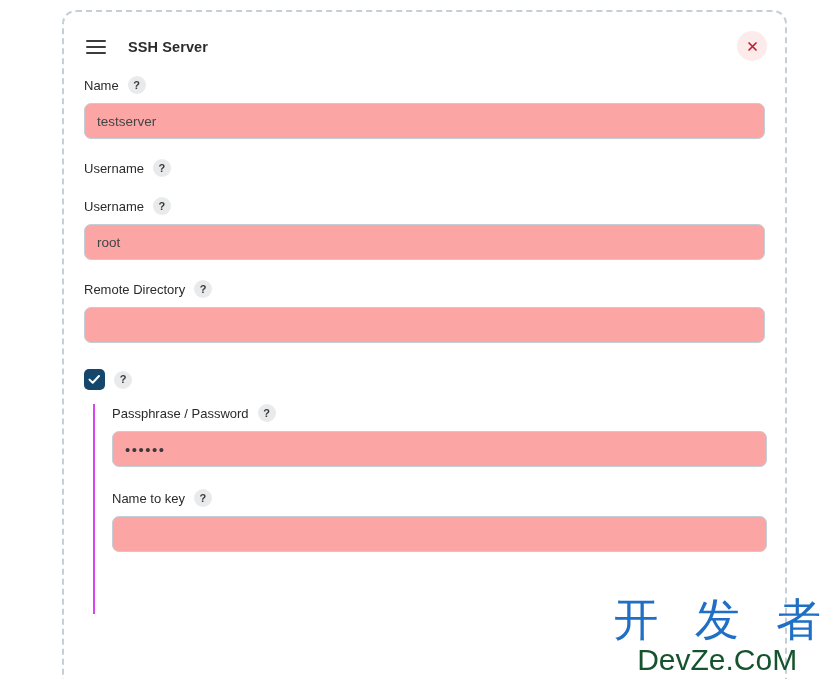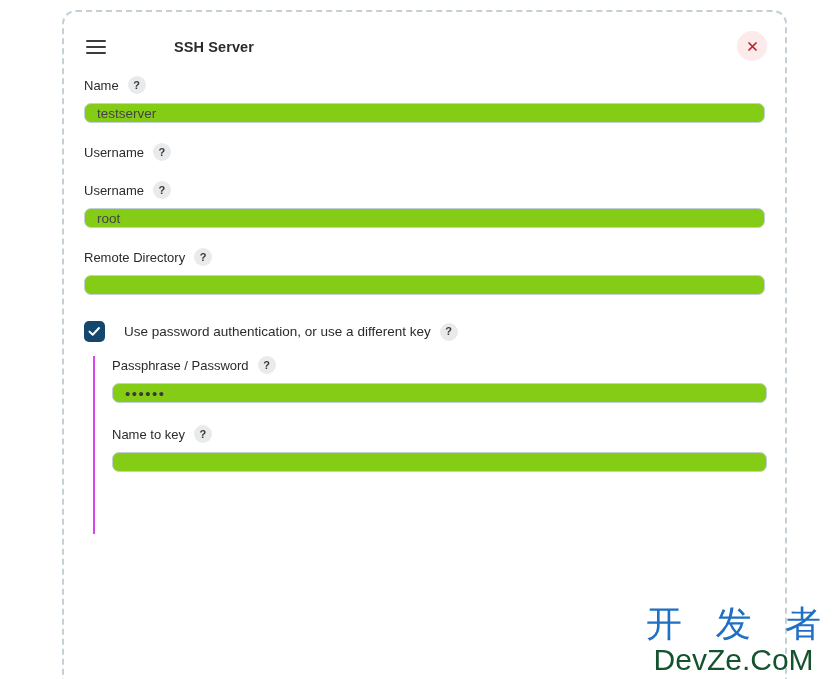--- a/index.html
+++ b/index.html
@@ -39,21 +39,20 @@
     padding: 20px 20px 0 20px;
     box-sizing: border-box;
   }
 
   
   .header {
     display: flex;
     align-items: center;
     height: 30px;
     position: relative;
-    gap: 46px;
   }
   .hamburger {
     width: 20px;
     height: 14px;
     display: flex;
     flex-direction: column;
     justify-content: space-between;
     cursor: pointer;
     margin-left: 2px;
   }
@@ -120,26 +119,26 @@
     margin-left: 9px;
     cursor: pointer;
     line-height: 1;
     user-select: none;
   }
 
   .text-input {
     display: block;
     width: 100%;
     box-sizing: border-box;
-    height: 20px;
+    height: 36px;
     padding: 0 12px;
     font-size: 13.5px;
     color: #444;
     font-family: "Liberation Sans", sans-serif;
-    background: #84cc16;
+    background: #fca5a5;
     border: 1.6px solid #c3cfd6;
     border-radius: 7px;
     outline: none;
   }
   .text-input::placeholder { color: #9aa3a9; }
 
   
   .checkbox-row {
     display: flex;
     align-items: center;
@@ -185,21 +184,21 @@
   .watermark {
     position: absolute;
     right: 8px;
     bottom: 4px;
     text-align: center;
     pointer-events: none;
     user-select: none;
     line-height: 1;
   }
   .wm-cn {
-    font-size: 36px;
+    font-size: 45px;
     color: #1f6fc4;
     letter-spacing: 11px;
     font-family: "DejaVu Sans", sans-serif;
     display: block;
     margin-bottom: 3px;
     padding-left: 11px;
   }
   .wm-en {
     font-size: 30px;
     color: #14532d;
@@ -260,21 +259,20 @@
         </div>
         <input class="text-input" type="text" value="" style="">
       </div>
 
       <div class="checkbox-row">
         <span class="checkbox">
           <svg width="13" height="11" viewBox="0 0 13 11">
             <path d="M1.5 5.6 L4.7 8.8 L11 2" stroke="#ffffff" stroke-width="2" fill="none" stroke-linecap="round" stroke-linejoin="round"></path>
           </svg>
         </span>
-        <span class="checkbox-label">Use password authentication, or use a different key</span>
         <span class="help-icon">?</span>
       </div>
 
       <div class="nested">
 
         <div class="field">
           <div class="field-label-row">
             <span class="field-label">Passphrase / Password</span>
             <span class="help-icon">?</span>
           </div>

